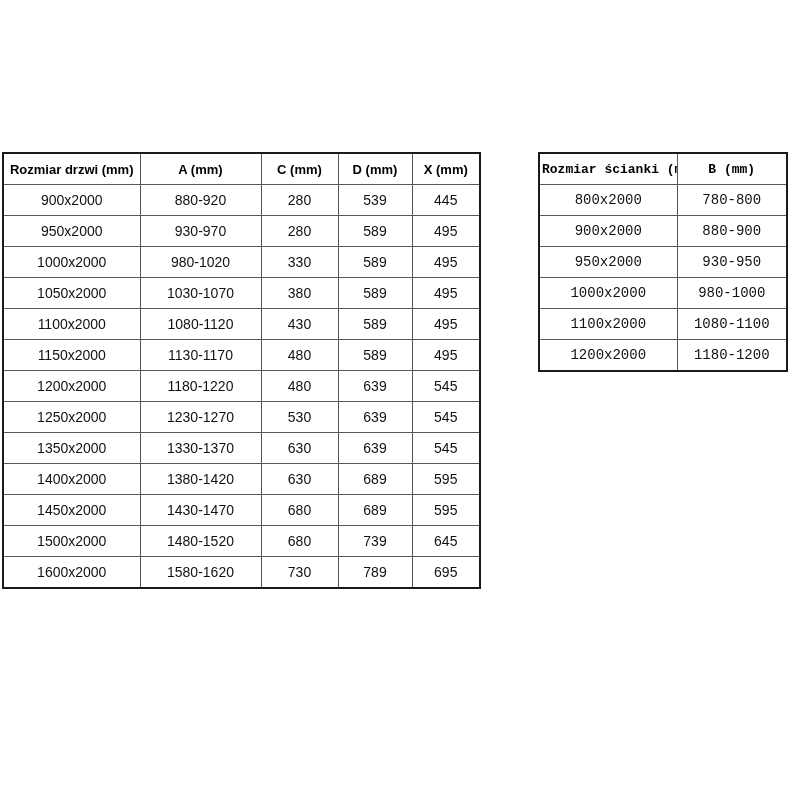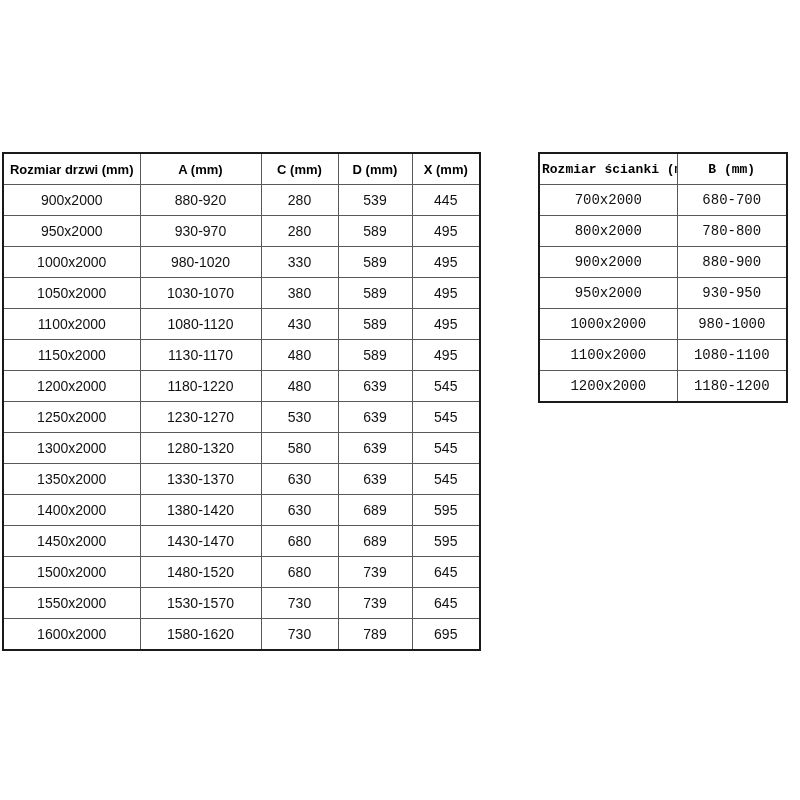--- a/index.html
+++ b/index.html
@@ -123,27 +123,20 @@
         <td>545</td>
       </tr>
       <tr>
         <td>1250x2000</td>
         <td>1230-1270</td>
         <td>530</td>
         <td>639</td>
         <td>545</td>
       </tr>
       <tr>
-        <td>1300x2000</td>
-        <td>1280-1320</td>
-        <td>580</td>
-        <td>639</td>
-        <td>545</td>
-      </tr>
-      <tr>
         <td>1350x2000</td>
         <td>1330-1370</td>
         <td>630</td>
         <td>639</td>
         <td>545</td>
       </tr>
       <tr>
         <td>1400x2000</td>
         <td>1380-1420</td>
         <td>630</td>
@@ -154,27 +147,20 @@
         <td>1450x2000</td>
         <td>1430-1470</td>
         <td>680</td>
         <td>689</td>
         <td>595</td>
       </tr>
       <tr>
         <td>1500x2000</td>
         <td>1480-1520</td>
         <td>680</td>
-        <td>739</td>
-        <td>645</td>
-      </tr>
-      <tr>
-        <td>1550x2000</td>
-        <td>1530-1570</td>
-        <td>730</td>
         <td>739</td>
         <td>645</td>
       </tr>
       <tr>
         <td>1600x2000</td>
         <td>1580-1620</td>
         <td>730</td>
         <td>789</td>
         <td>695</td>
       </tr>
@@ -187,24 +173,20 @@
     <col style="width:110px">
   </colgroup>
   <thead>
     <tr>
       <th>Rozmiar ścianki (mm)</th>
       <th>B (mm)</th>
     </tr>
   </thead>
   <tbody id="walls-tbody">
       <tr>
-        <td>700x2000</td>
-        <td>680-700</td>
-      </tr>
-      <tr>
         <td>800x2000</td>
         <td>780-800</td>
       </tr>
       <tr>
         <td>900x2000</td>
         <td>880-900</td>
       </tr>
       <tr>
         <td>950x2000</td>
         <td>930-950</td>

